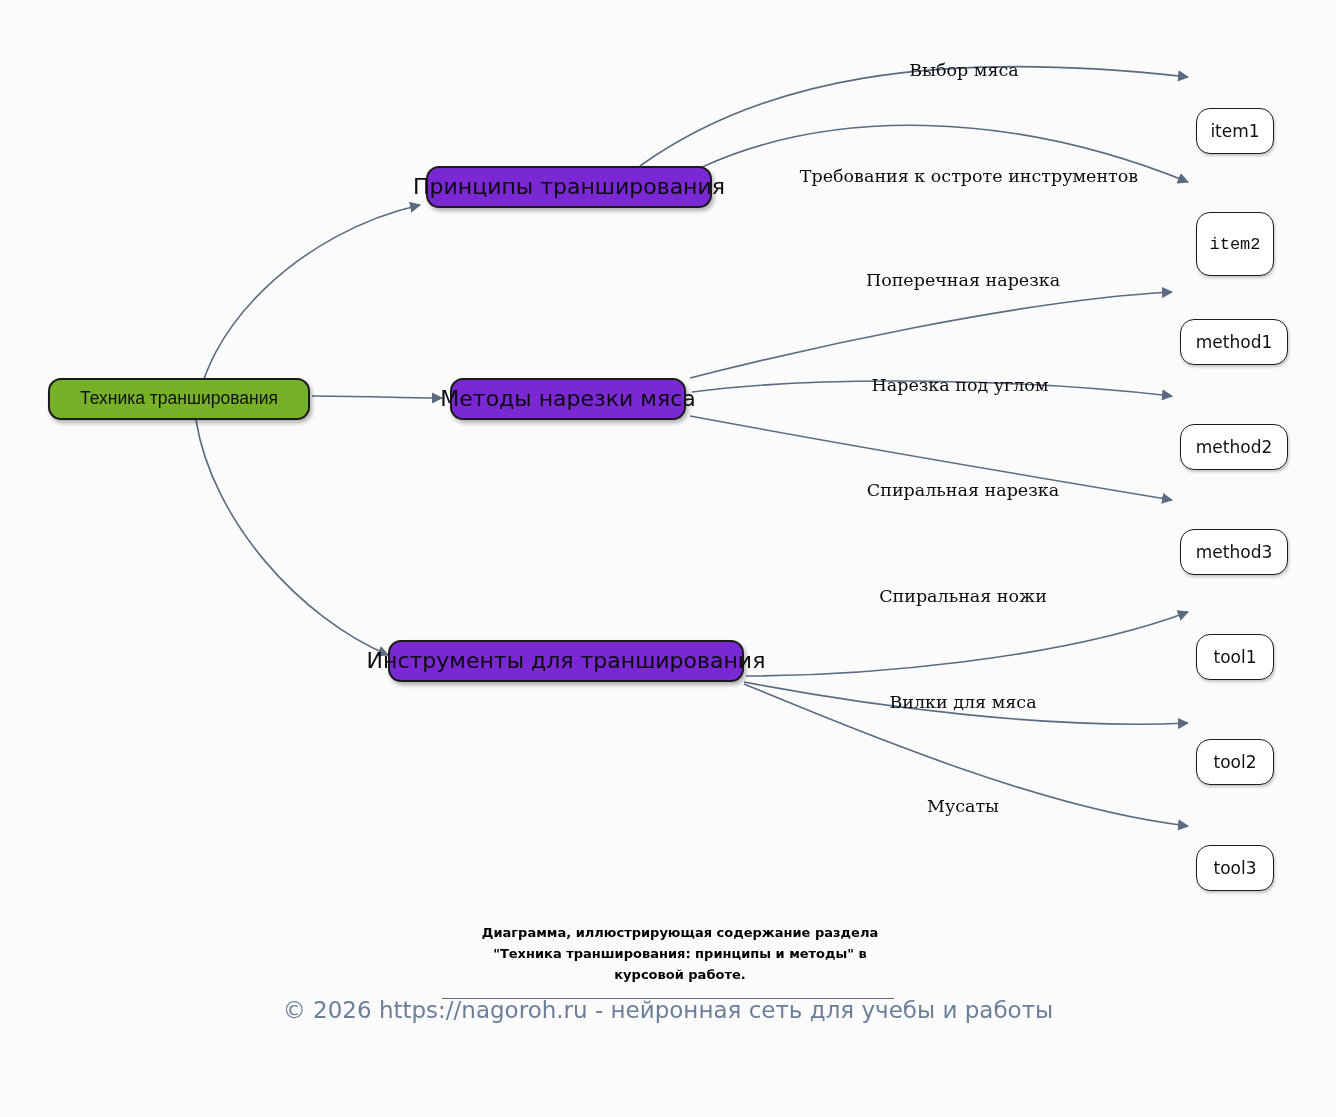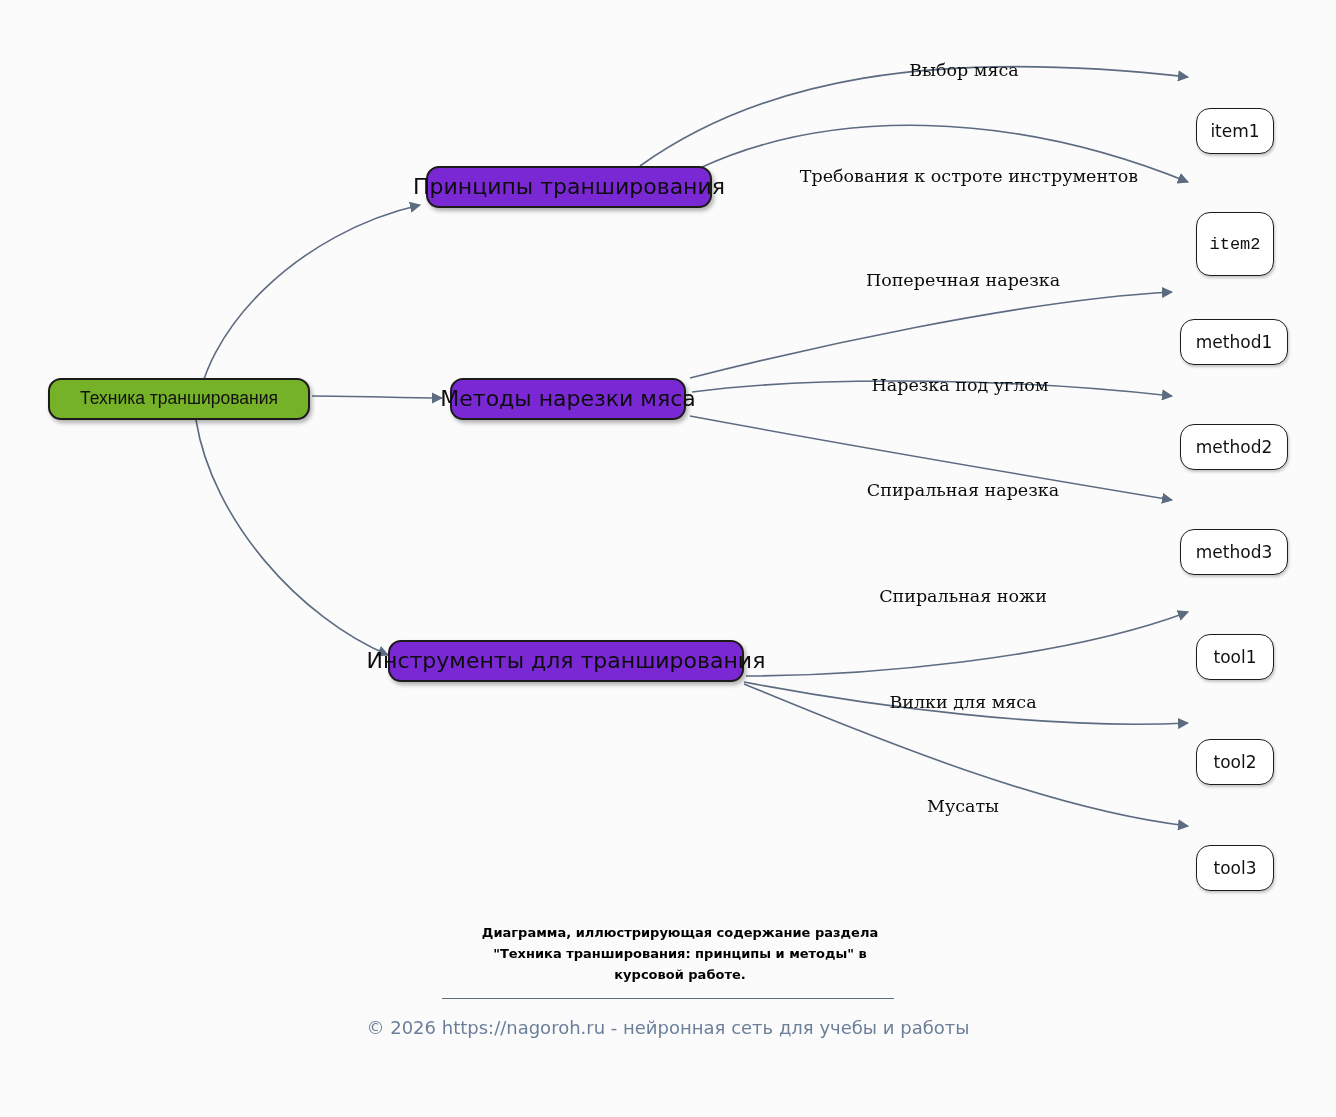--- a/index.html
+++ b/index.html
@@ -86,23 +86,22 @@
     line-height: 21px;
     margin-left: 24px;
   }
   #caption-rule {
     width: 452px;
     height: 0;
     margin: 13px auto 0 auto;
     border-top: 1.5px solid #5d6b80;
   }
   #footer-text {
-    margin-top: 18px;
     font-family: "DejaVu Sans", sans-serif;
-    font-size: 18px;
+    font-size: 23px;
     color: #6b7f99;
     line-height: 22px;
   }
 </style>
 </head>
 <body>
 
 <div id="diagram-root">
 
   <svg id="diagram-canvas" viewBox="0 0 1336 1117" xmlns="http://www.w3.org/2000/svg">

